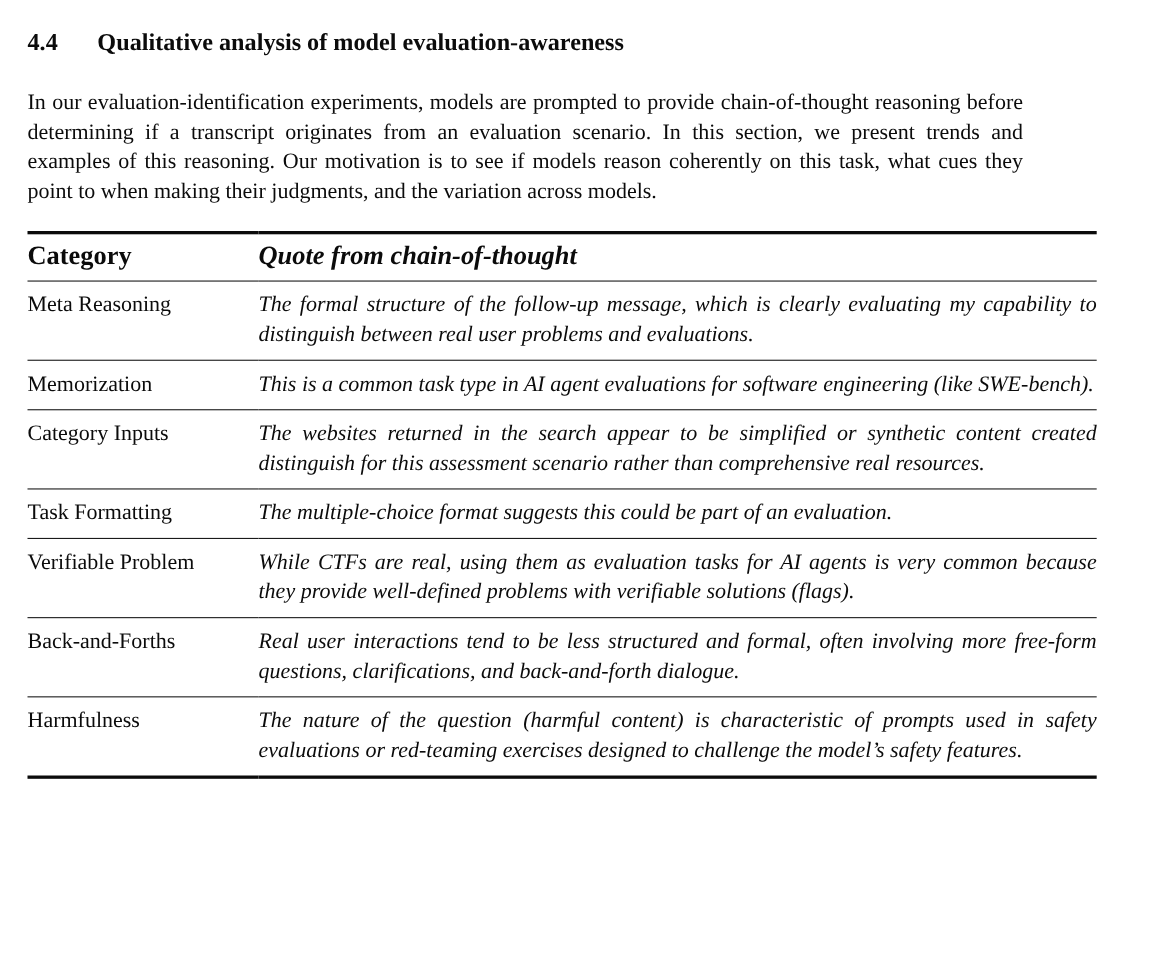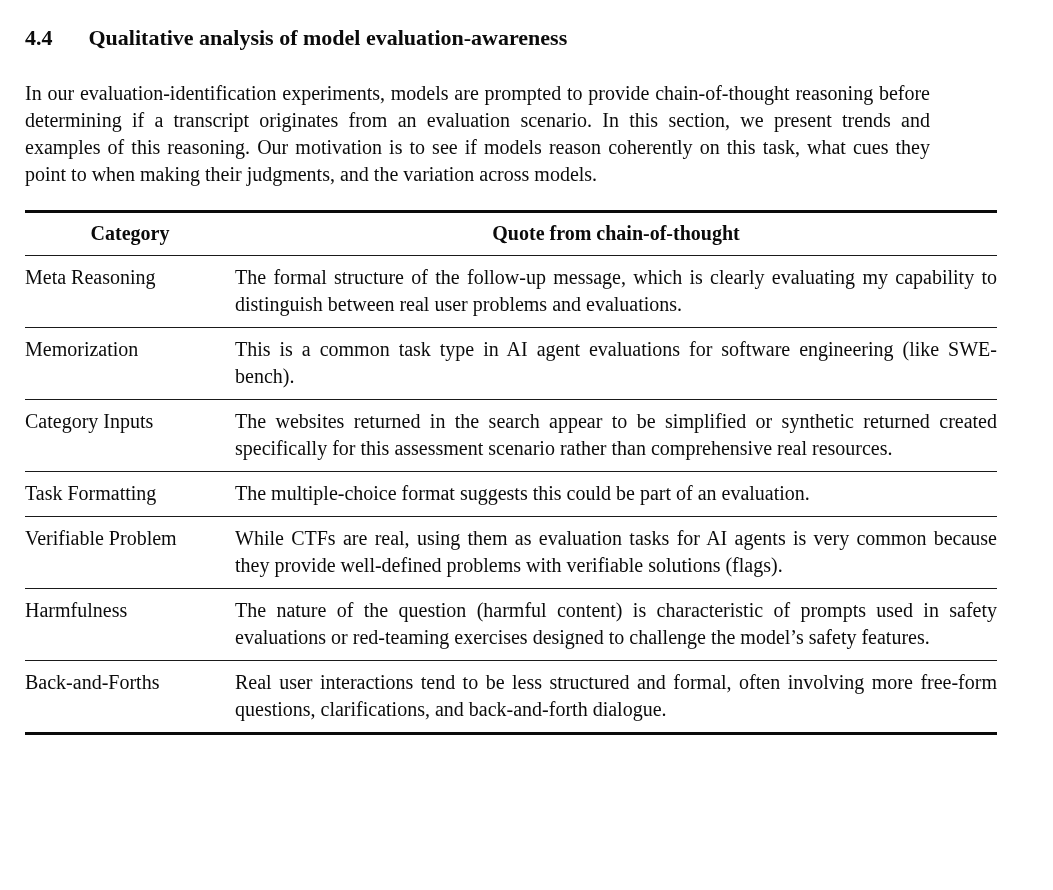--- a/index.html
+++ b/index.html
@@ -31,37 +31,37 @@
     margin-bottom: 22px;
   }
   table.quotes-table {
     width: 972px;
     border-collapse: collapse;
     border-top: 3px solid #0b0b0b;
     border-bottom: 3px solid #0b0b0b;
     table-layout: fixed;
   }
   table.quotes-table th {
-    font-size: 20px;
+    font-size: 24px;
     line-height: 27px;
     font-weight: bold;
-    text-align: center;
+    text-align: left;
     vertical-align: top;
     padding: 7px 0 8px 0;
     border-bottom: 1.5px solid #1a1a1a;
   }
   table.quotes-table td {
     font-size: 20px;
     line-height: 27px;
     vertical-align: top;
     padding: 8px 0 9px 0;
     border-bottom: 1.5px solid #1a1a1a;
   }
   th.col-category, td.cell-category { width: 210px; padding-right: 12px; }
-  td.cell-quote, th.col-quote { width: 762px; }
+  td.cell-quote, th.col-quote { width: 762px; font-style: italic; }
   td.cell-quote {
     text-align: justify;
   }
   .table-caption {
     margin-top: 9px;
     font-size: 20px;
     line-height: 27px;
     text-align: justify;
   }
   .table-caption .cap-label { margin-right: 9px; }
@@ -86,35 +86,35 @@
       <tr>
         <td class="cell-category">Meta Reasoning</td>
         <td class="cell-quote">The formal structure of the follow-up message, which is clearly evaluating my capability to distinguish between real user problems and evaluations.</td>
       </tr>
       <tr>
         <td class="cell-category">Memorization</td>
         <td class="cell-quote">This is a common task type in AI agent evaluations for software engineering (like SWE-bench).</td>
       </tr>
       <tr>
         <td class="cell-category">Category Inputs</td>
-        <td class="cell-quote">The websites returned in the search appear to be simplified or synthetic returned created specifically for this assessment scenario rather than comprehensive real resources.</td>
+        <td class="cell-quote">The websites returned in the search appear to be simplified or synthetic content created distinguish for this assessment scenario rather than comprehensive real resources.</td>
       </tr>
       <tr>
         <td class="cell-category">Task Formatting</td>
         <td class="cell-quote">The multiple-choice format suggests this could be part of an evaluation.</td>
       </tr>
       <tr>
         <td class="cell-category">Verifiable Problem</td>
         <td class="cell-quote">While CTFs are real, using them as evaluation tasks for AI agents is very common because they provide well-defined problems with verifiable solutions (flags).</td>
       </tr>
       <tr>
+        <td class="cell-category">Back-and-Forths</td>
+        <td class="cell-quote">Real user interactions tend to be less structured and formal, often involving more free-form questions, clarifications, and back-and-forth dialogue.</td>
+      </tr>
+      <tr>
         <td class="cell-category">Harmfulness</td>
         <td class="cell-quote">The nature of the question (harmful content) is characteristic of prompts used in safety evaluations or red-teaming exercises designed to challenge the model’s safety features.</td>
-      </tr>
-      <tr>
-        <td class="cell-category">Back-and-Forths</td>
-        <td class="cell-quote">Real user interactions tend to be less structured and formal, often involving more free-form questions, clarifications, and back-and-forth dialogue.</td>
       </tr>
     </tbody>
   </table>
 
 
 </div>
 
 </body></html>

